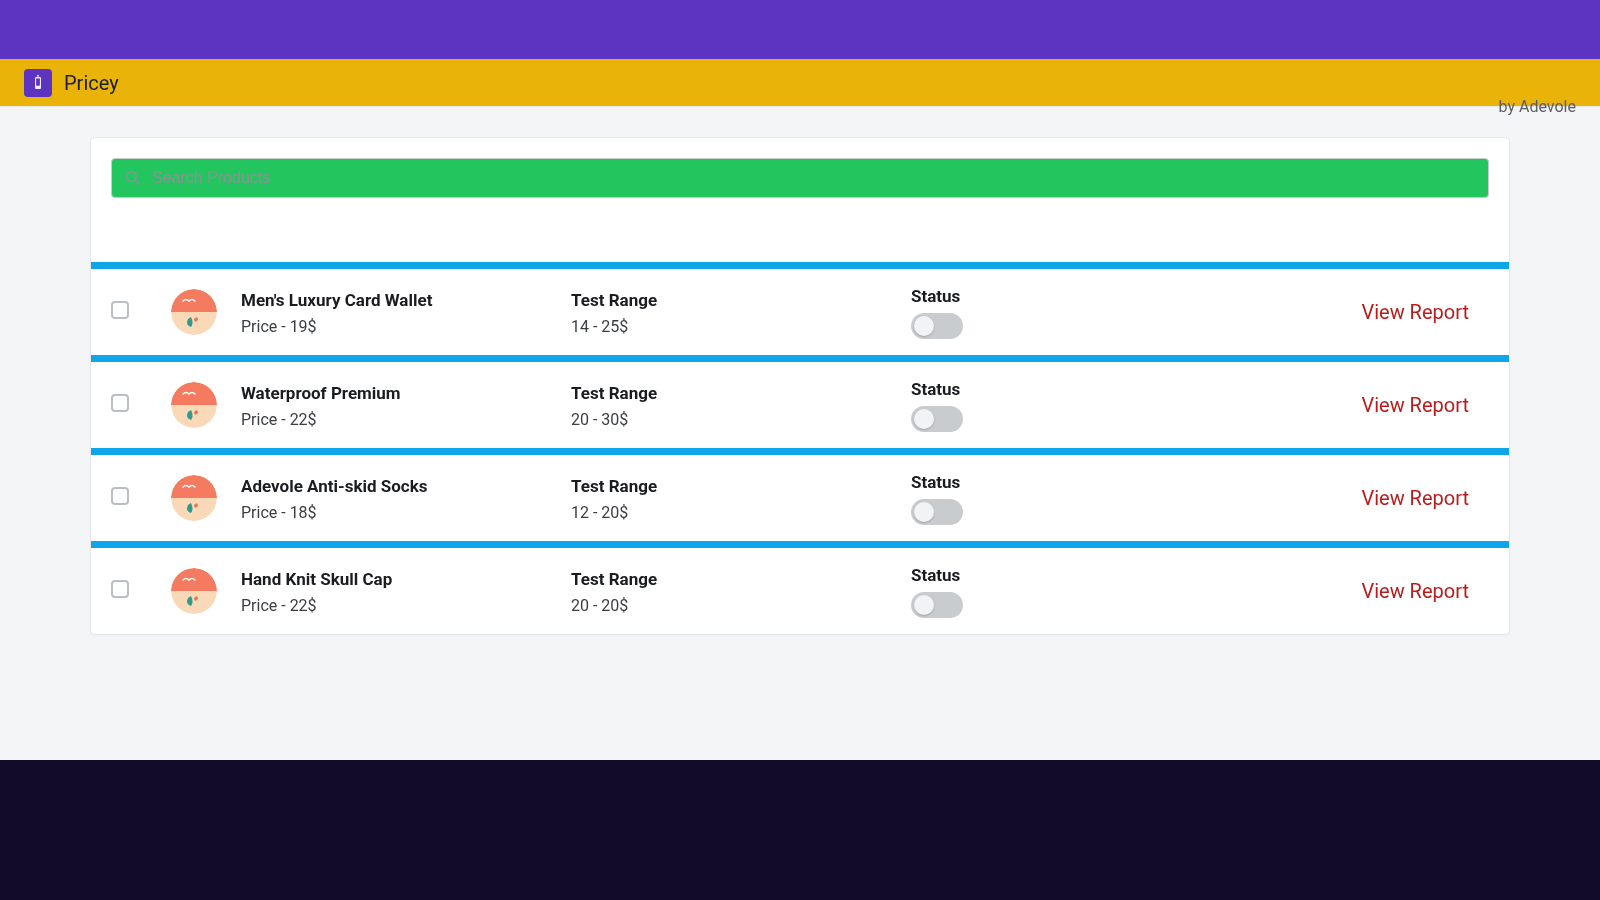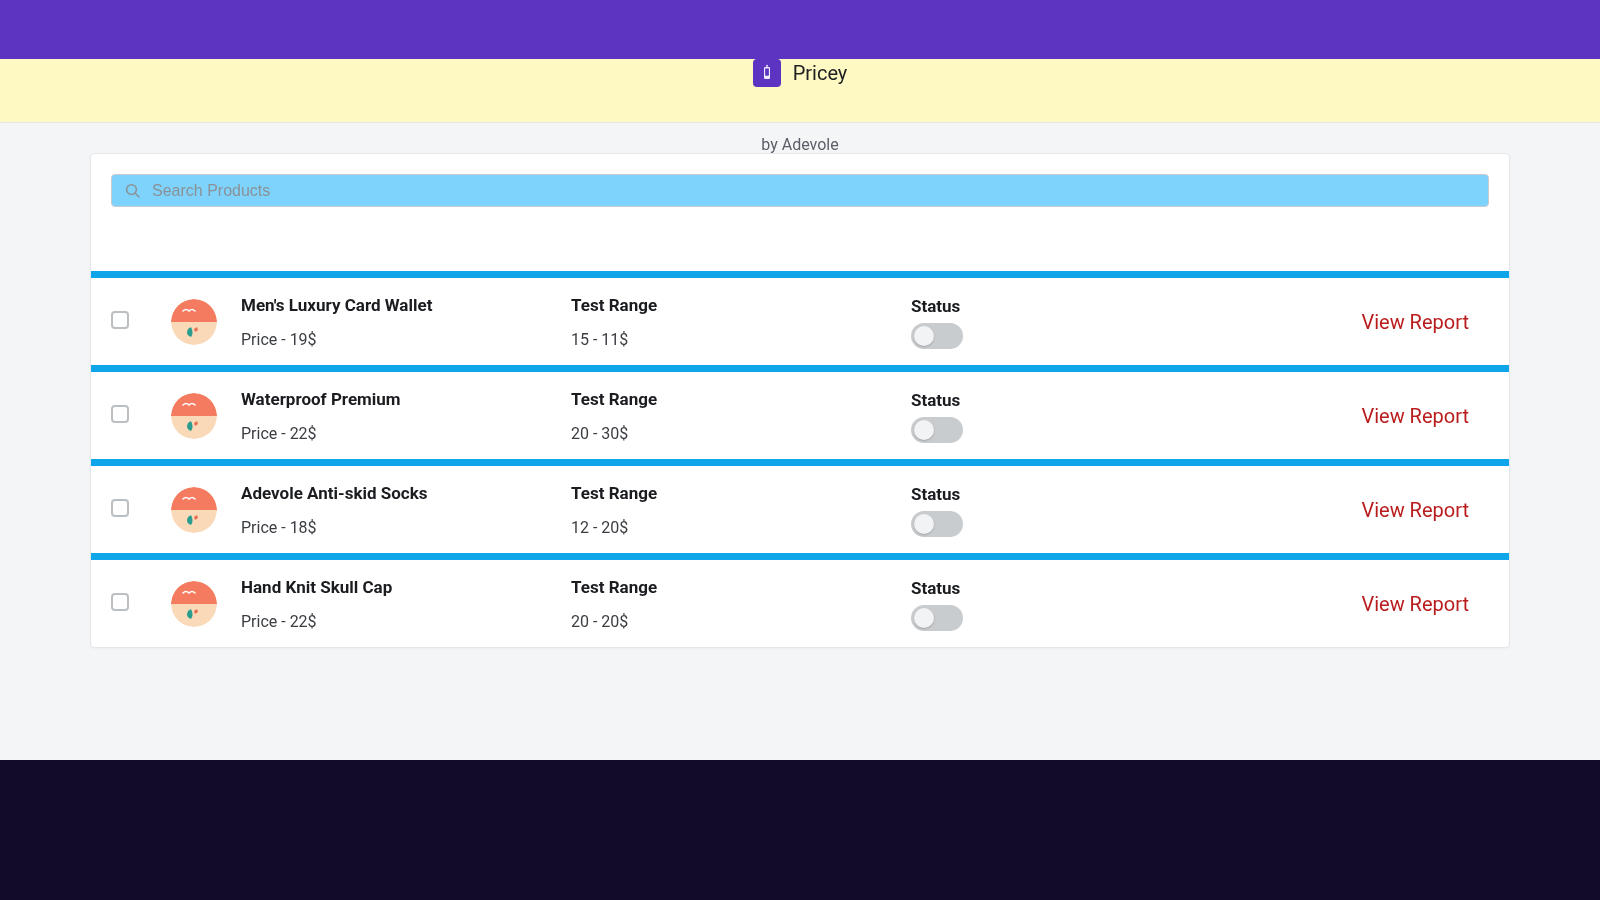--- a/index.html
+++ b/index.html
@@ -1,39 +1,39 @@
 <!DOCTYPE html>
 <html><head>
 <meta charset="utf-8">
 <style>
   * { box-sizing: border-box; margin: 0; padding: 0; }
   html, body { width: 1600px; height: 900px; font-family: -apple-system, BlinkMacSystemFont, "Segoe UI", Roboto, "Helvetica Neue", Arial, sans-serif; background: #f4f5f7; overflow: hidden; }
   .topbar { height: 59px; background: #5c34c1; width: 100%; }
   .header {
     display: flex; align-items: center; justify-content: space-between;
-    height: 64px; padding: 0 24px; background: #fef9c3; border-bottom: 1px solid #e6e7e9; flex-direction: column;
+    height: 48px; padding: 0 24px; background: #eab308; border-bottom: 1px solid #e6e7e9;
   }
   .header-left { display: flex; align-items: center; gap: 12px; }
   .app-icon {
     width: 28px; height: 28px; border-radius: 4px; background: #5c34c1;
     display: flex; align-items: center; justify-content: center;
   }
   .app-icon svg { width: 18px; height: 18px; }
   .app-name { font-size: 20px; font-weight: 400; color: #202123; }
   .byline { font-size: 16px; color: #5b5e66; margin-top: 48px; }
   .content { padding: 30px 90px; }
   .card {
     background: #fff; border: 1px solid #e4e6ea; border-radius: 4px;
     box-shadow: 0 1px 2px rgba(0,0,0,0.03);
   }
   .search-wrap { padding: 20px; }
   .search-box {
     display: flex; align-items: center; gap: 10px;
-    border: 1px solid #c9cccf; border-radius: 4px; height: 33px; padding: 0 12px;
-    background: #7dd3fc;
+    border: 1px solid #c9cccf; border-radius: 4px; height: 40px; padding: 0 12px;
+    background: #22c55e;
   }
   .search-box input {
     border: none; outline: none; flex: 1; font-size: 16px; color: #202123;
     background: transparent;
   }
   .search-box input::placeholder { color: #8c9196; }
   .spacer { height: 44px; }
   .row {
     display: grid;
     grid-template-columns: 60px 70px 330px 340px 290px 1fr;
@@ -41,21 +41,21 @@
     border-top: 7px solid #0ea5e9;
     padding: 16px 10px 16px 20px;
     min-height: 80px;
   }
   .chk {
     width: 18px; height: 18px; border: 2px solid #babfc3; border-radius: 4px; background: #fff;
     appearance: none; cursor: pointer;
   }
   .thumb { width: 46px; height: 46px; border-radius: 50%; position: relative; overflow: hidden; }
   .col-title { font-weight: 700; font-size: 17px; color: #1a1c20; line-height: 1.3; }
-  .col-sub   { font-size: 16px; color: #3a3d42; margin-top: 14px; }
+  .col-sub   { font-size: 16px; color: #3a3d42; margin-top: 6px; }
   .toggle {
     width: 52px; height: 26px; border-radius: 13px; background: #c9cccf; position: relative;
     cursor: pointer;
     margin-top: 6px;
   }
   .toggle-knob {
     position: absolute; left: 3px; top: 3px; width: 20px; height: 20px; border-radius: 50%;
     background: #f2f3f4; box-shadow: 0 1px 2px rgba(0,0,0,0.2);
   }
   .action { text-align: right; padding-right: 30px; }
@@ -114,21 +114,21 @@
       <path d="M20 28 q3 6 0 10 q-6 -2 -3 -8 Z" fill="#2a9d8f"></path>
       <path d="M23 30 l3 -2 l1 3 l-3 2 Z" fill="#e76f51"></path>
     </g>
   </svg></div>
     <div>
       <div class="col-title">Men's Luxury Card Wallet</div>
       <div class="col-sub"><span>Price - </span><span>19$</span></div>
     </div>
     <div>
       <div class="col-title">Test Range</div>
-      <div class="col-sub">15 - 11$</div>
+      <div class="col-sub">14 - 25$</div>
     </div>
     <div>
       <div class="col-title">Status</div>
       <div class="toggle">
               <div class="toggle-knob"></div>
             </div>
     </div>
     <div class="action"><a>View Report</a></div>
   </div>
         <div class="row">

